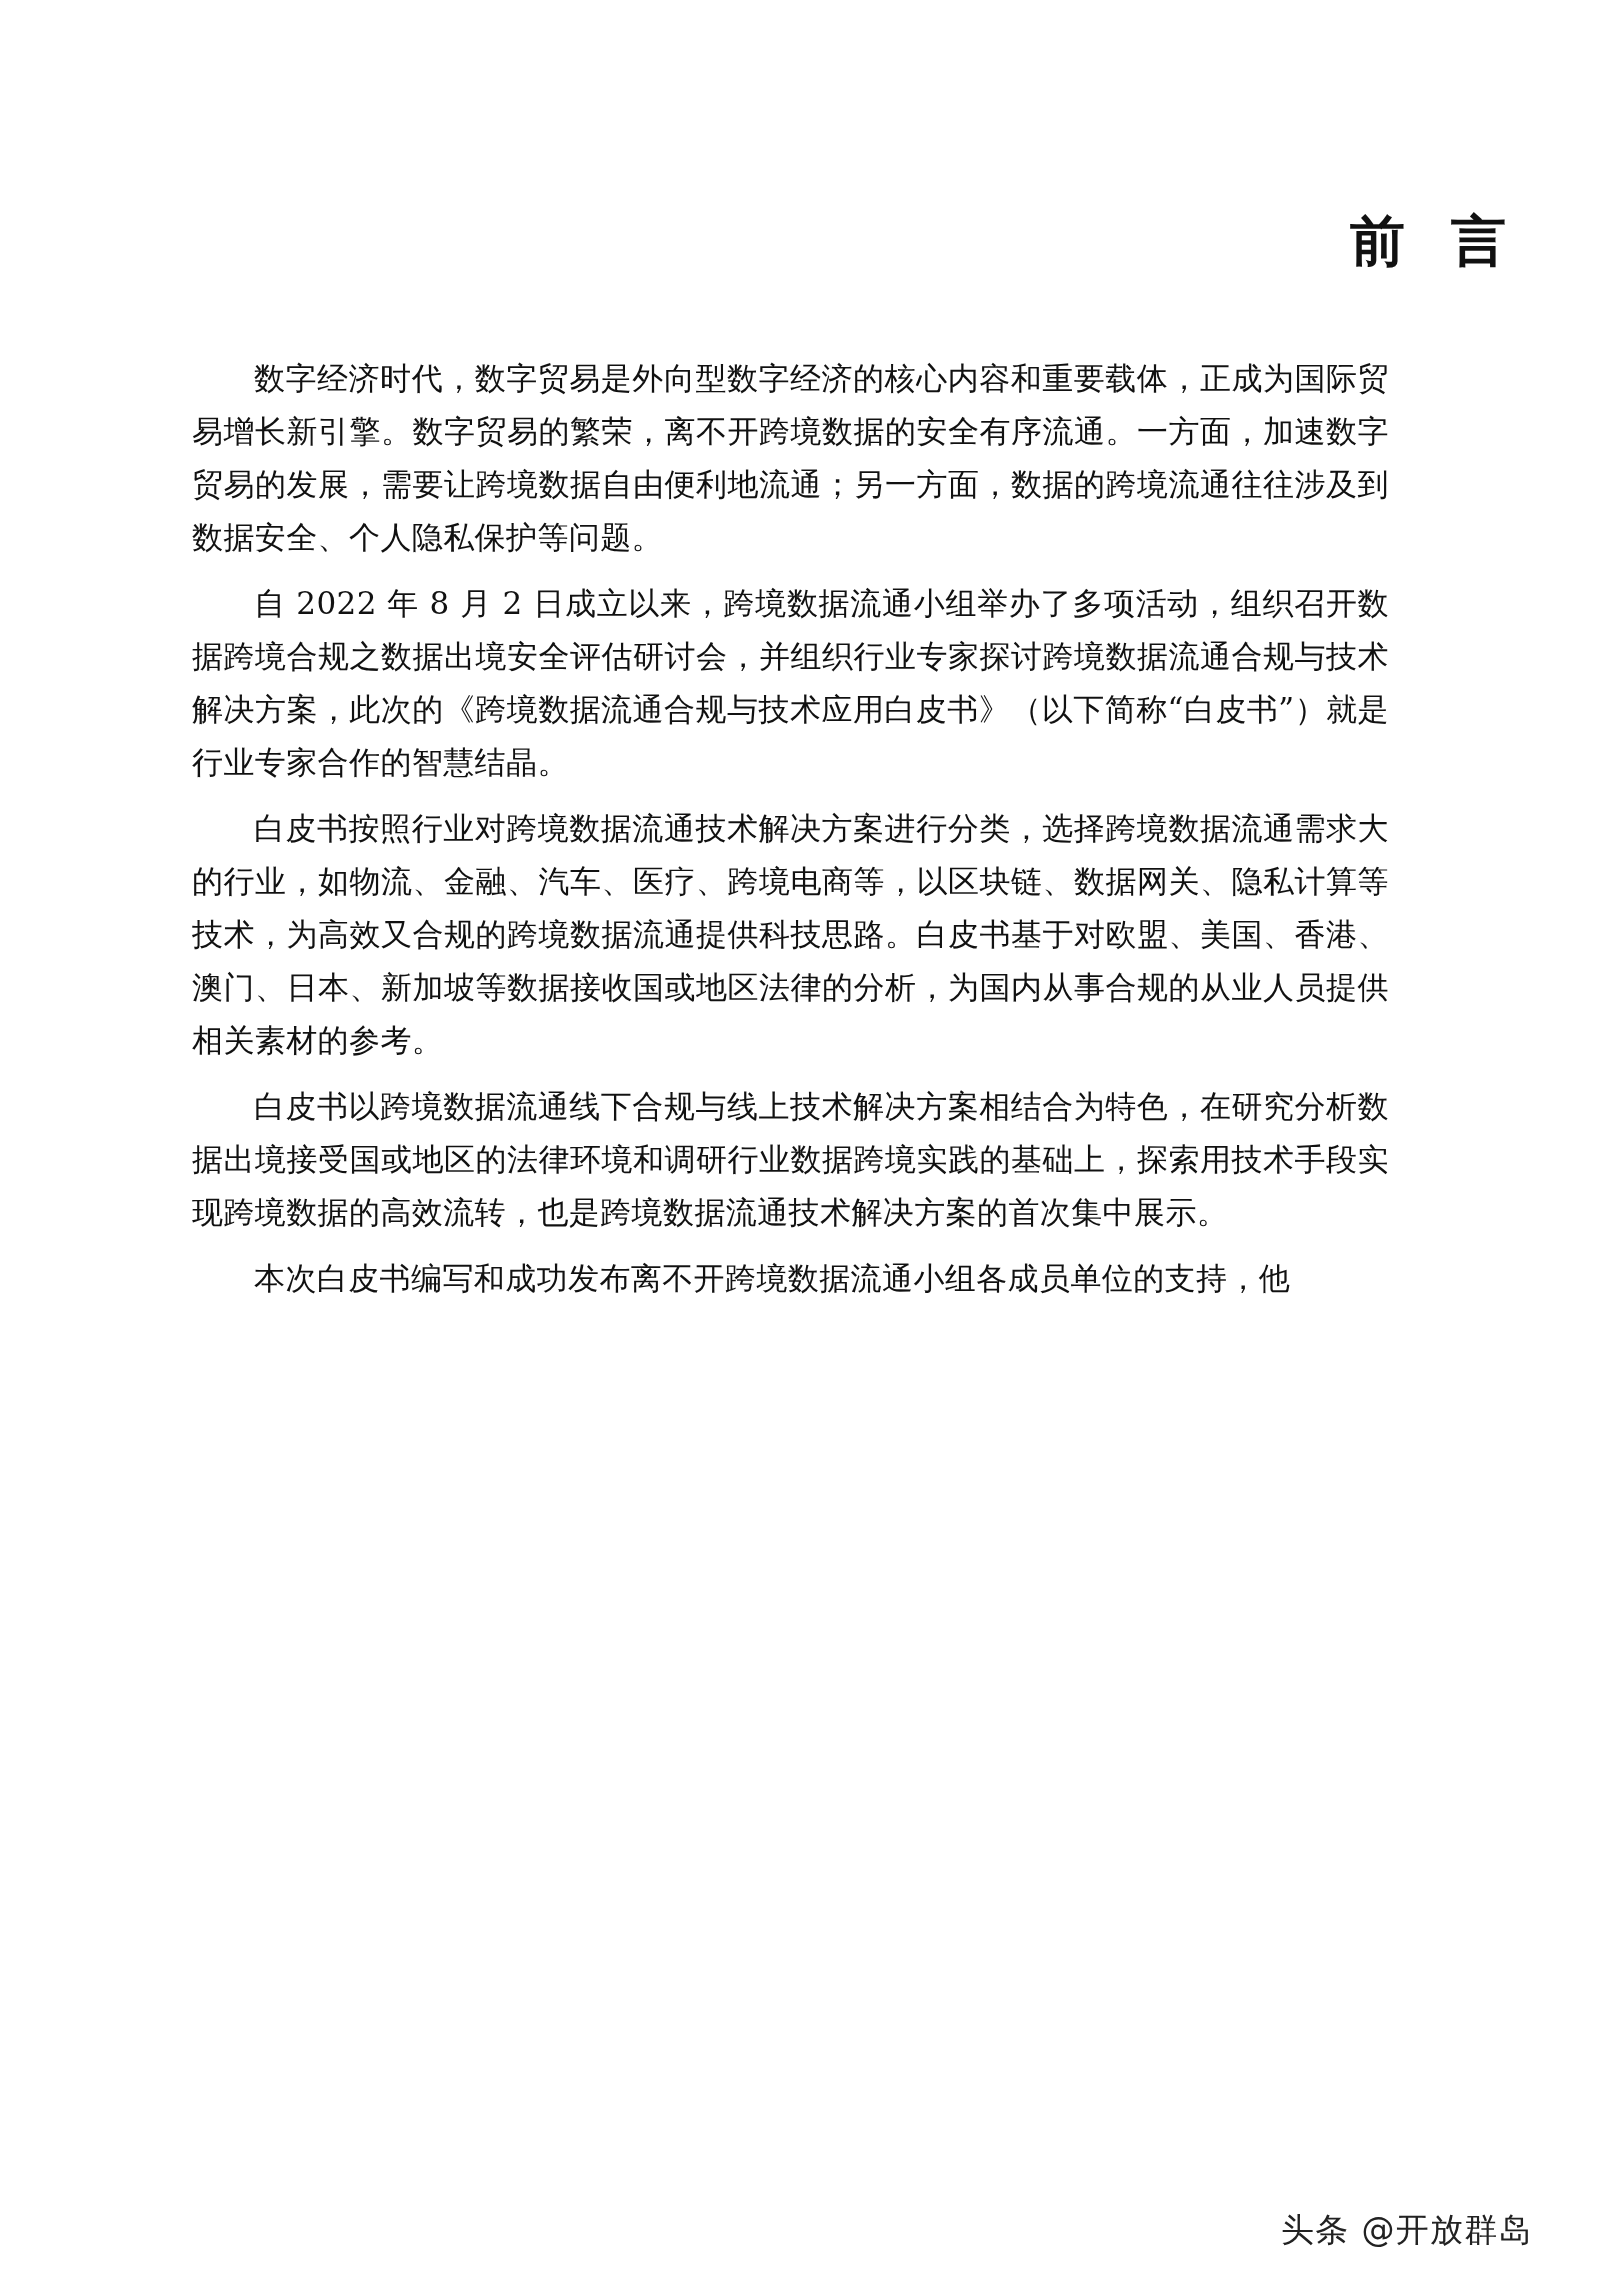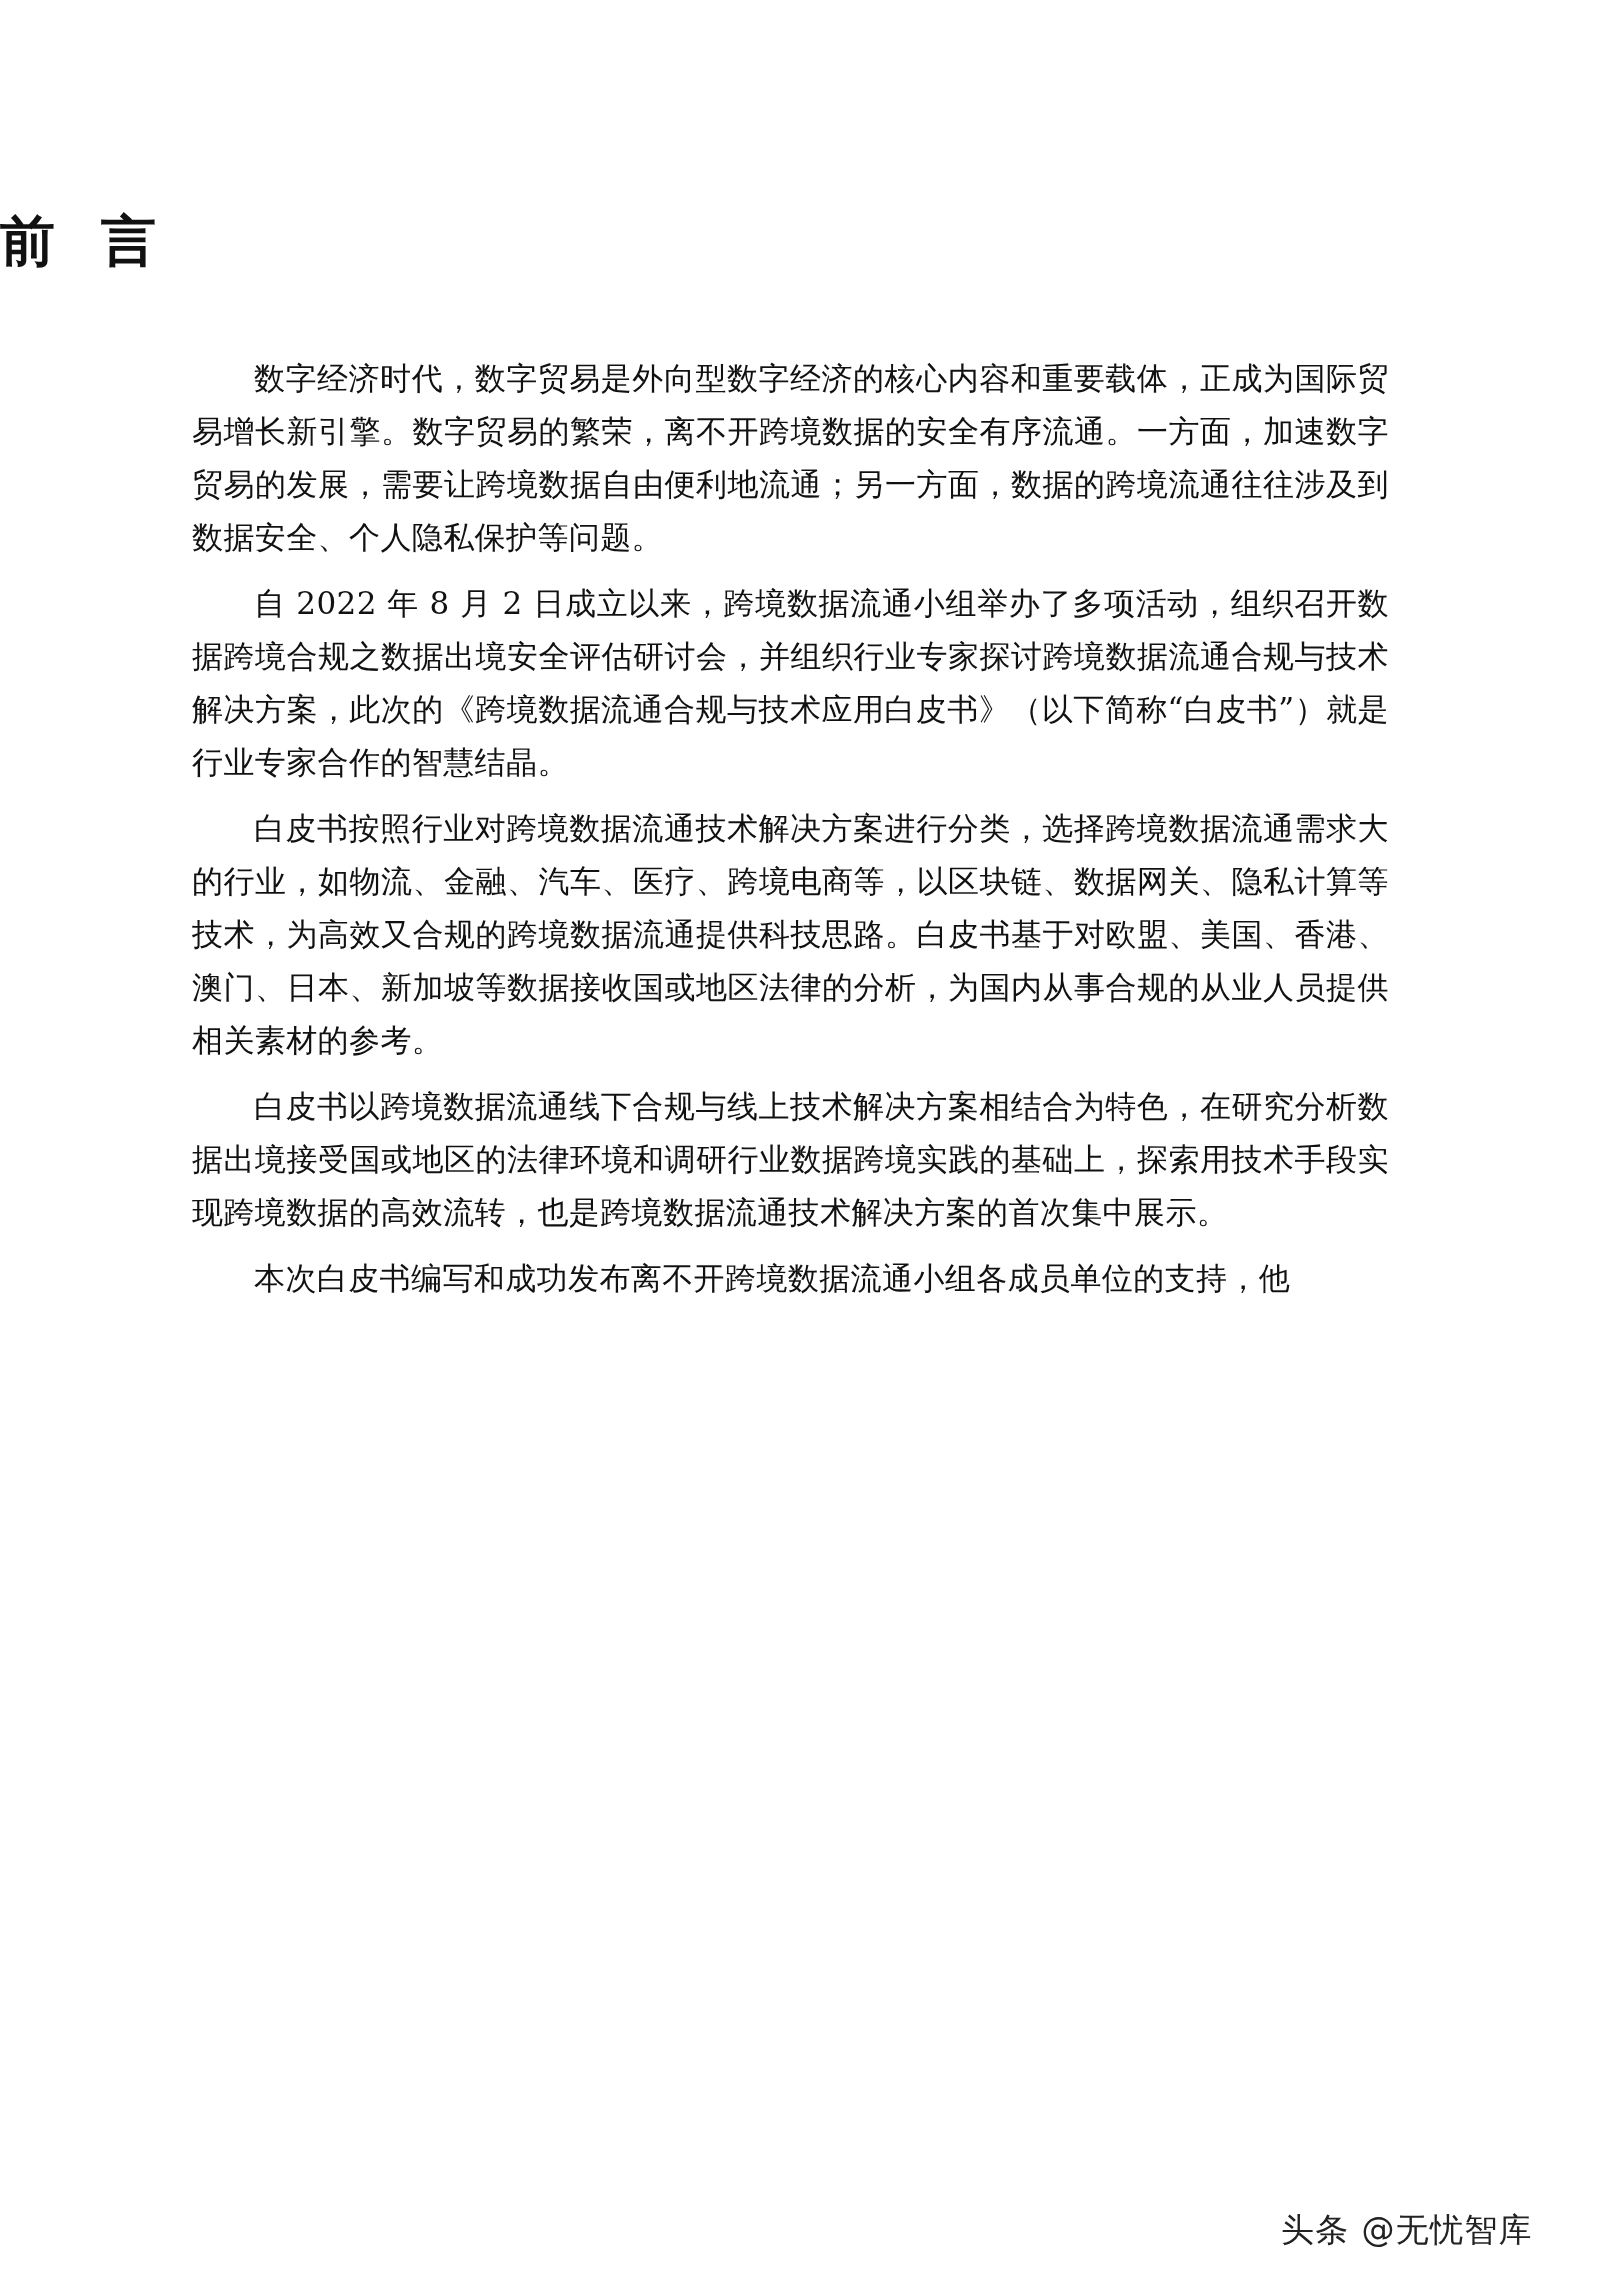--- a/index.html
+++ b/index.html
@@ -1,18 +1,18 @@
 <!DOCTYPE html>
 <html style="font-size:10.4px"><head>
 <meta charset="utf-8">
 <style>
   html, body { margin:0; padding:0; background:#ffffff; }
   body { width:1616px; height:2284px; position:relative; overflow:hidden;
          font-family: "DejaVu Serif", "Liberation Serif", serif; color:#111; }
-  .title { position:absolute; top:209px; left:0; width:1552px; text-align:left;
+  .title { position:absolute; top:209px; left:0; width:1552px; text-align:right;
            font-family:"DejaVu Sans","Liberation Sans",sans-serif; font-size:55px; font-weight:bold;
            letter-spacing:46px; line-height:65px; }
   .body { position:absolute; top:352px; left:192px; width:1197px; }
   .para { margin:0 0 13px 0; font-size:31px; line-height:53px; text-indent:62px;
           text-align:justify; letter-spacing:0.4px; }
   .watermark { position:absolute; left:1281px; top:2208px; font-family:"DejaVu Sans","Liberation Sans",sans-serif;
                font-size:33px; color:#222; letter-spacing:1.3px; }
 </style>
 </head>
 <body>
@@ -20,14 +20,14 @@
 <div class="title">前言</div>
 
 <div class="body">
   <p class="para">数字经济时代，数字贸易是外向型数字经济的核心内容和重要载体，正成为国际贸易增长新引擎。数字贸易的繁荣，离不开跨境数据的安全有序流通。一方面，加速数字贸易的发展，需要让跨境数据自由便利地流通；另一方面，数据的跨境流通往往涉及到数据安全、个人隐私保护等问题。</p>
   <p class="para">自 2022 年 8 月 2 日成立以来，跨境数据流通小组举办了多项活动，组织召开数据跨境合规之数据出境安全评估研讨会，并组织行业专家探讨跨境数据流通合规与技术解决方案，此次的《跨境数据流通合规与技术应用白皮书》（以下简称“白皮书”）就是行业专家合作的智慧结晶。</p>
   <p class="para">白皮书按照行业对跨境数据流通技术解决方案进行分类，选择跨境数据流通需求大的行业，如物流、金融、汽车、医疗、跨境电商等，以区块链、数据网关、隐私计算等技术，为高效又合规的跨境数据流通提供科技思路。白皮书基于对欧盟、美国、香港、澳门、日本、新加坡等数据接收国或地区法律的分析，为国内从事合规的从业人员提供相关素材的参考。</p>
   <p class="para">白皮书以跨境数据流通线下合规与线上技术解决方案相结合为特色，在研究分析数据出境接受国或地区的法律环境和调研行业数据跨境实践的基础上，探索用技术手段实现跨境数据的高效流转，也是跨境数据流通技术解决方案的首次集中展示。</p>
   <p class="para">本次白皮书编写和成功发布离不开跨境数据流通小组各成员单位的支持，他</p>
 </div>
 
-<div class="watermark">头条 @无忧智库</div>
+<div class="watermark">头条 @开放群岛</div>
 
 
 </body></html>

